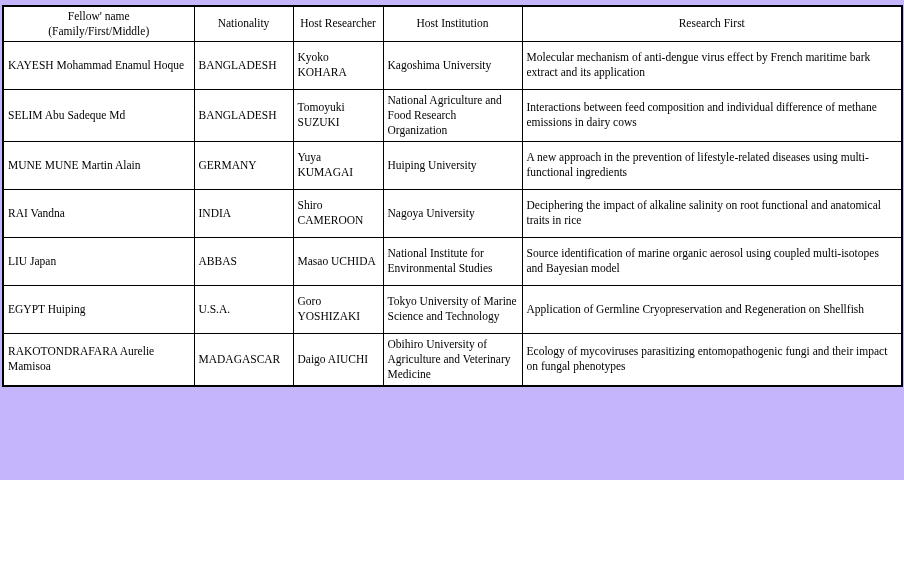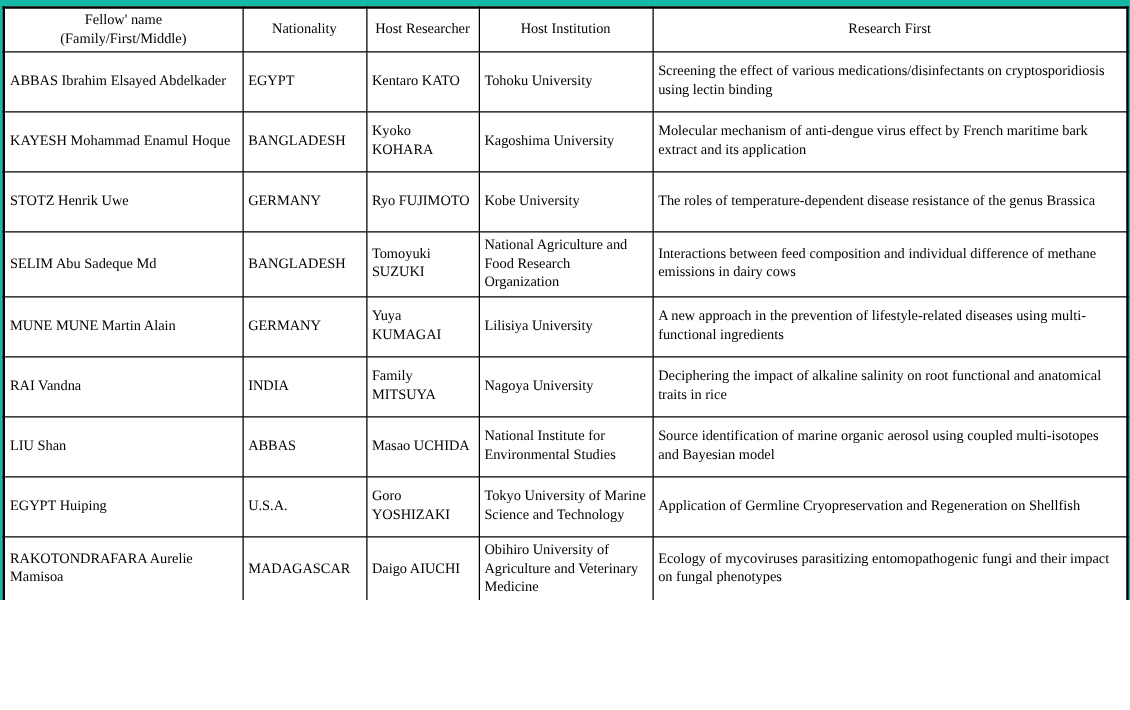--- a/index.html
+++ b/index.html
@@ -4,21 +4,21 @@
 <style>
   * { margin: 0; padding: 0; box-sizing: border-box; }
   html, body {
     background: #ffffff;
     font-family: "Liberation Serif", "DejaVu Serif", serif;
     color: #000000;
   }
   .page {
     width: 904px;
     height: 480px;
-    background: #14b8a6;
+    background: #c4b5fd;
     position: relative;
   }
   table.fellows {
     position: absolute;
     left: 2px;
     top: 5px;
     width: 899px;
     border-collapse: collapse;
     table-layout: fixed;
     border: 2px solid #000000;
@@ -67,63 +67,49 @@
         <th>Fellow' name
 (Family/First/Middle)</th>
         <th>Nationality</th>
         <th>Host Researcher</th>
         <th>Host Institution</th>
         <th>Research First</th>
       </tr>
     </thead>
     <tbody>
       <tr class="data-row">
-        <td>ABBAS Ibrahim Elsayed Abdelkader</td>
-        <td>EGYPT</td>
-        <td>Kentaro KATO</td>
-        <td>Tohoku University</td>
-        <td>Screening the effect of various medications/disinfectants on cryptosporidiosis using lectin binding</td>
-      </tr>
-      <tr class="data-row">
         <td>KAYESH Mohammad Enamul Hoque</td>
         <td>BANGLADESH</td>
         <td>Kyoko KOHARA</td>
         <td>Kagoshima University</td>
         <td>Molecular mechanism of anti-dengue virus effect by French maritime bark extract and its application</td>
-      </tr>
-      <tr class="data-row">
-        <td>STOTZ Henrik Uwe</td>
-        <td>GERMANY</td>
-        <td>Ryo FUJIMOTO</td>
-        <td>Kobe University</td>
-        <td>The roles of temperature-dependent disease resistance of the genus Brassica</td>
       </tr>
       <tr class="data-row">
         <td>SELIM Abu Sadeque Md</td>
         <td>BANGLADESH</td>
         <td>Tomoyuki SUZUKI</td>
         <td>National Agriculture and Food Research Organization</td>
         <td>Interactions between feed composition and individual difference of methane emissions in dairy cows</td>
       </tr>
       <tr class="data-row">
         <td>MUNE MUNE Martin Alain</td>
         <td>GERMANY</td>
         <td>Yuya KUMAGAI</td>
-        <td>Lilisiya University</td>
+        <td>Huiping University</td>
         <td>A new approach in the prevention of lifestyle-related diseases using multi-functional ingredients</td>
       </tr>
       <tr class="data-row">
         <td>RAI Vandna</td>
         <td>INDIA</td>
-        <td>Family MITSUYA</td>
+        <td>Shiro CAMEROON</td>
         <td>Nagoya University</td>
         <td>Deciphering the impact of alkaline salinity on root functional and anatomical traits in rice</td>
       </tr>
       <tr class="data-row">
-        <td>LIU Shan</td>
+        <td>LIU Japan</td>
         <td>ABBAS</td>
         <td>Masao UCHIDA</td>
         <td>National Institute for Environmental Studies</td>
         <td>Source identification of marine organic aerosol using coupled multi-isotopes and Bayesian model</td>
       </tr>
       <tr class="data-row">
         <td>EGYPT Huiping</td>
         <td>U.S.A.</td>
         <td>Goro YOSHIZAKI</td>
         <td>Tokyo University of Marine Science and Technology</td>

